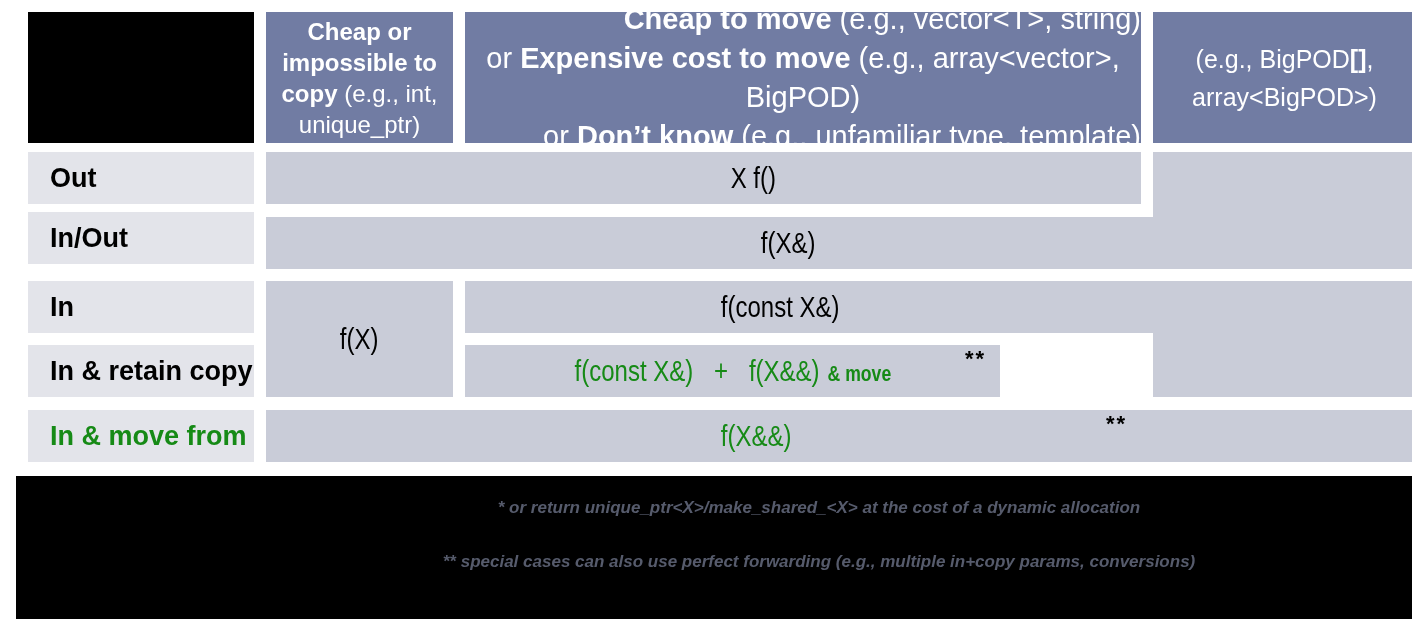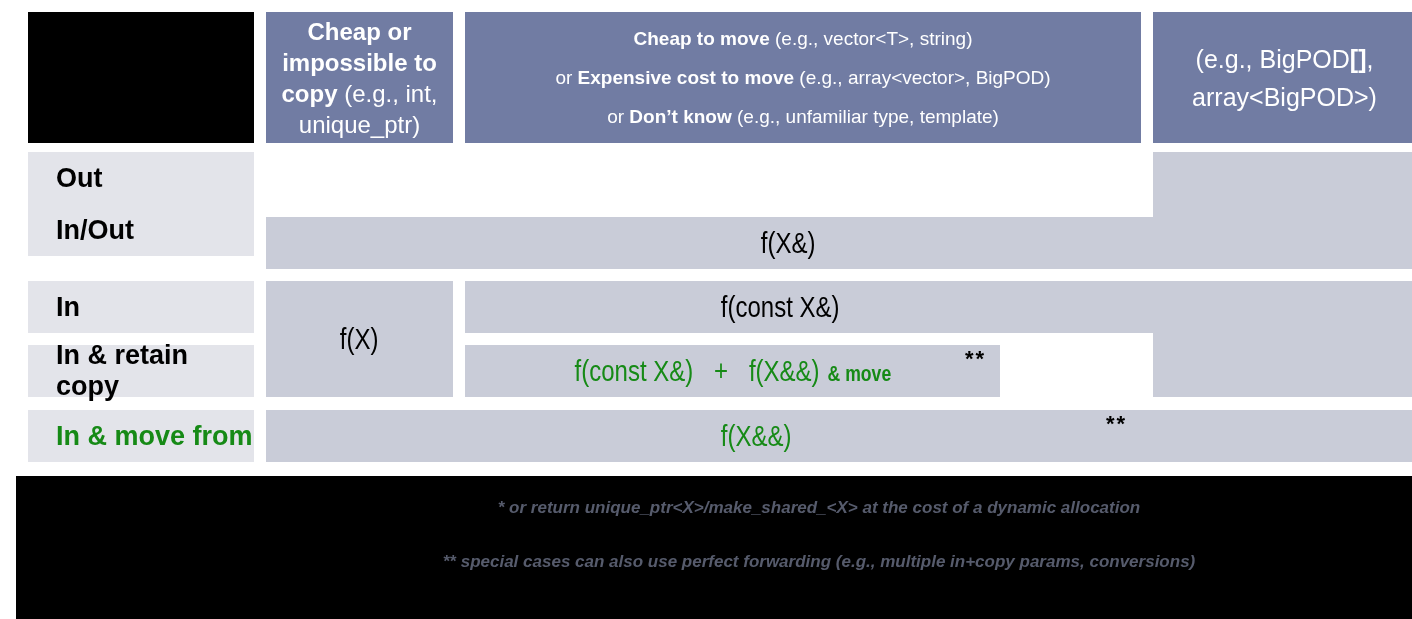--- a/index.html
+++ b/index.html
@@ -9,31 +9,31 @@
     margin-left:16px;
   }
   .corner{position:absolute;left:12px;top:12px;width:226px;height:131px;background:#000000;}
   
   .hdr{
     position:absolute;top:12px;height:131px;background:#717ca3;color:#ffffff;
     display:flex;flex-direction:column;justify-content:center;align-items:center;
     text-align:center;
   }
   .hdr-a{left:250px;width:187px;font-size:24px;line-height:31px;padding:0 6px;box-sizing:border-box;}
-  .hdr-b{left:449px;width:676px;font-size:19px;line-height:39px;}
+  .hdr-b{left:449px;width:676px;font-size:29px;line-height:39px;align-items:flex-end;}
   .hdr-c{left:1137px;width:263px;font-size:25px;line-height:38px;}
   .b{font-weight:bold;}
   
   .rlabel{
     position:absolute;left:12px;width:226px;height:52px;background:#e3e4ea;
-    display:flex;align-items:center;padding-left:28px;box-sizing:border-box;
+    display:flex;align-items:center;padding-left:22px;box-sizing:border-box;
     font-weight:bold;font-size:27px;color:#000000;
   }
   .rlabel.green{color:#168a16;}
-  .r1{top:152px;} .r2{top:204px;} .r3{top:281px;} .r4{top:345px;} .r5{top:410px;}
+  .r1{top:152px;} .r2{top:212px;} .r3{top:281px;} .r4{top:345px;} .r5{top:410px;}
   
   .cell{
     position:absolute;background:#c9ccd8;
     display:flex;align-items:center;justify-content:center;
     font-size:30px;color:#000000;
   }
   .code{display:inline-block;transform:scaleX(0.8);white-space:nowrap;}
   .green-text{color:#168a16;}
   .cell-out{left:250px;top:152px;width:875px;height:52px;}
   .cell-out .code{margin-left:100px;}
@@ -85,20 +85,23 @@
     <div>array&lt;BigPOD&gt;)</div>
   </div>
 
   <div class="rlabel r1">Out</div>
   <div class="rlabel r2">In/Out</div>
   <div class="rlabel r3">In</div>
   <div class="rlabel r4">In &amp; retain copy</div>
   <div class="rlabel r5 green">In &amp; move from</div>
 
   <div class="cell bridge-out"></div>
+  <div class="cell cell-out">
+    <span class="code">X f()</span>
+  </div>
 
   <div class="cell cell-inout">
     <span class="code">f(X&amp;)</span>
   </div>
 
   <div class="cell bridge-in"></div>
   <div class="cell cell-fx">
     <span class="code">f(X)</span>
   </div>
   <div class="cell cell-constref">

